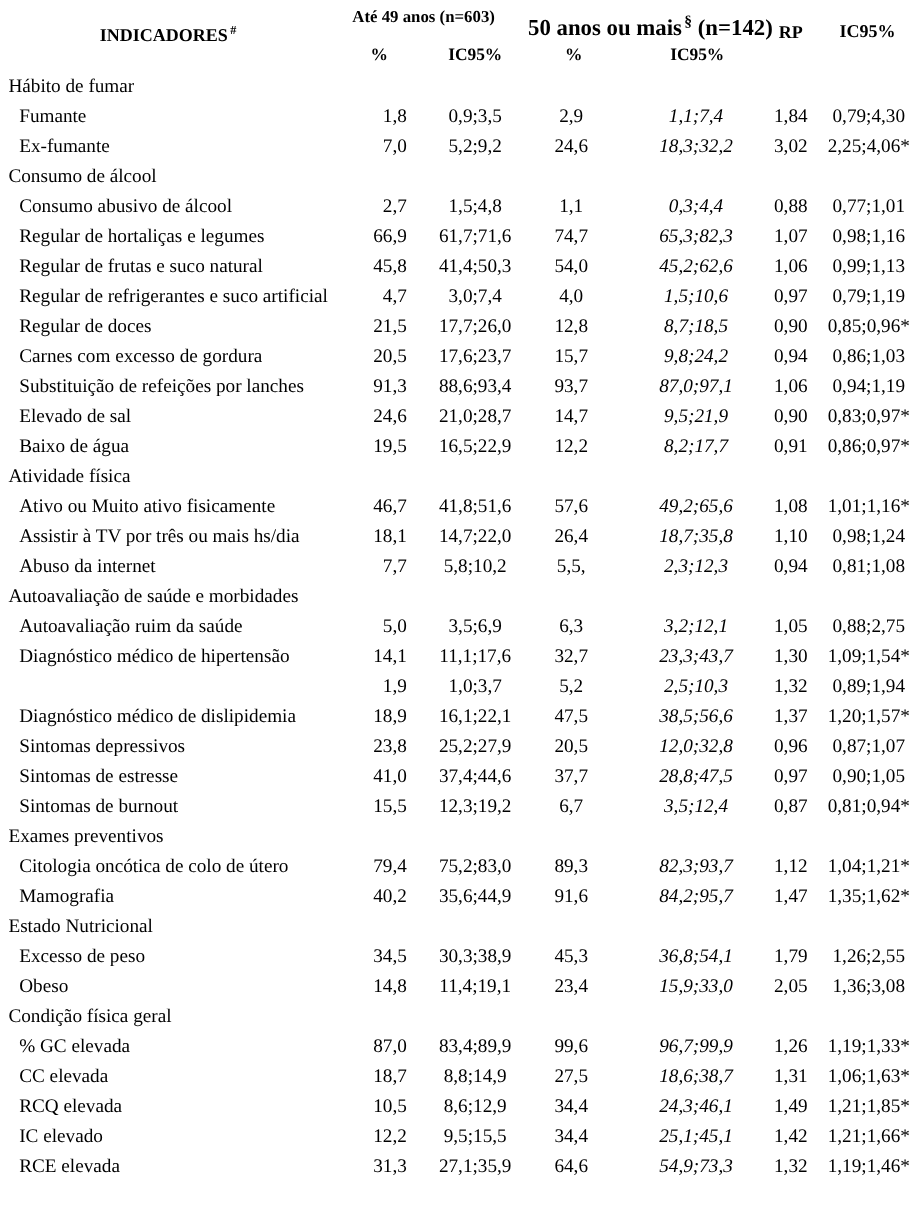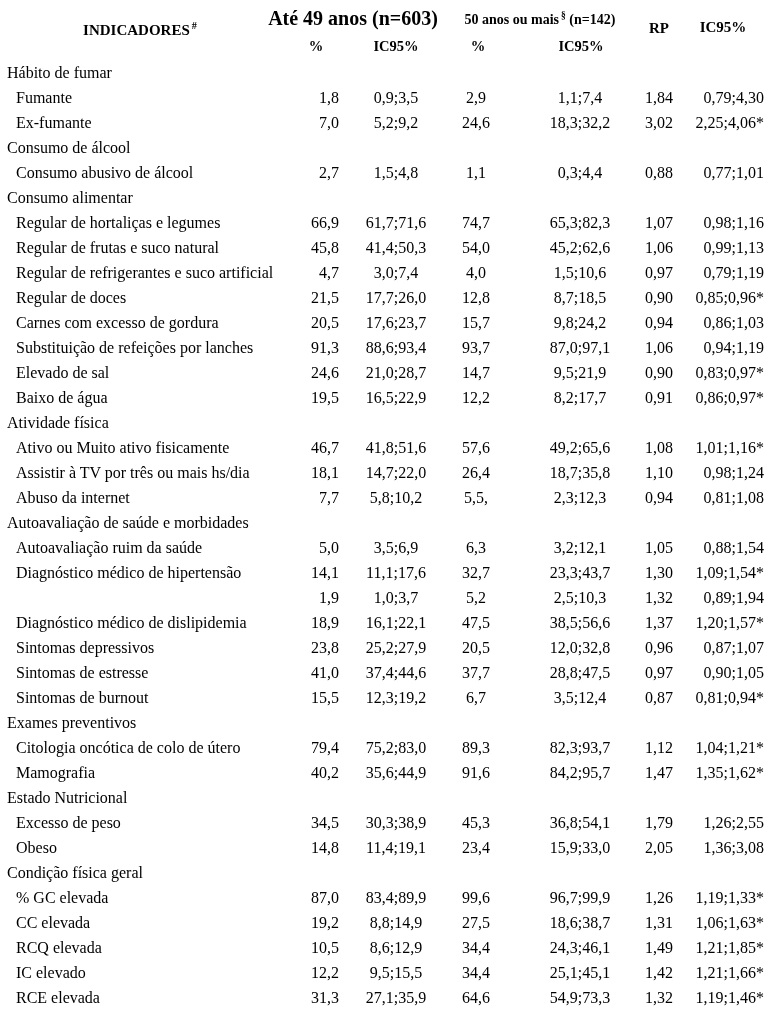--- a/index.html
+++ b/index.html
@@ -38,30 +38,30 @@
     text-align: center;
     white-space: nowrap;
   }
   .h-g1 {
     position: absolute;
     left: 268px;
     top: 7px;
     width: 170px;
     text-align: center;
     white-space: nowrap;
-    font-size: 20px;
+    font-size: 14px;
   }
   .h-g2 {
     position: absolute;
     left: 440px;
     top: 10px;
     width: 200px;
     text-align: center;
     white-space: nowrap;
-    font-size: 14px;
+    font-size: 19px;
   }
   .h-rp {
     position: absolute;
     left: 638px;
     top: 20px;
     width: 42px;
     text-align: center;
     white-space: nowrap;
   }
   .h-ic3 {
@@ -112,23 +112,23 @@
 
   .c {
     position: absolute;
     top: 0;
     text-align: center;
     white-space: nowrap;
   }
   .c-pct1 { left: 293px; width: 46px; text-align: right; }
   .c-ic1  { left: 350px; width: 92px; }
   .c-pct2 { left: 452px; width: 48px; }
-  .c-ic2  { left: 534px; width: 92px; }
+  .c-ic2  { left: 534px; width: 92px; font-style: italic; }
   .c-rp   { left: 636px; width: 46px; }
-  .c-ic3  { left: 684px; width: 80px; text-align: right; }
+  .c-ic3  { left: 684px; width: 80px; text-align: center; }
 
   .group .label { left: 7px; }
 </style>
 </head>
 <body>
 
 <div class="sheet">
 
   <div class="thead">
 
@@ -182,23 +182,20 @@
       </div>
       <div class="row indent">
         <div class="label">Consumo abusivo de álcool</div>
         <div class="c c-pct1">2,7</div>
         <div class="c c-ic1">1,5;4,8</div>
         <div class="c c-pct2">1,1</div>
         <div class="c c-ic2">0,3;4,4</div>
         <div class="c c-rp">0,88</div>
         <div class="c c-ic3">0,77;1,01</div>
       </div>
-      <div class="row group">
-        <div class="label">Consumo alimentar</div>
-      </div>
       <div class="row indent">
         <div class="label">Regular de hortaliças e legumes</div>
         <div class="c c-pct1">66,9</div>
         <div class="c c-ic1">61,7;71,6</div>
         <div class="c c-pct2">74,7</div>
         <div class="c c-ic2">65,3;82,3</div>
         <div class="c c-rp">1,07</div>
         <div class="c c-ic3">0,98;1,16</div>
       </div>
       <div class="row indent">
@@ -297,21 +294,21 @@
       <div class="row group">
         <div class="label">Autoavaliação de saúde e morbidades</div>
       </div>
       <div class="row indent">
         <div class="label">Autoavaliação ruim da saúde</div>
         <div class="c c-pct1">5,0</div>
         <div class="c c-ic1">3,5;6,9</div>
         <div class="c c-pct2">6,3</div>
         <div class="c c-ic2">3,2;12,1</div>
         <div class="c c-rp">1,05</div>
-        <div class="c c-ic3">0,88;1,54</div>
+        <div class="c c-ic3">0,88;2,75</div>
       </div>
       <div class="row indent">
         <div class="label">Diagnóstico médico de hipertensão</div>
         <div class="c c-pct1">14,1</div>
         <div class="c c-ic1">11,1;17,6</div>
         <div class="c c-pct2">32,7</div>
         <div class="c c-ic2">23,3;43,7</div>
         <div class="c c-rp">1,30</div>
         <div class="c c-ic3">1,09;1,54*</div>
       </div>
@@ -408,21 +405,21 @@
         <div class="label">% GC elevada</div>
         <div class="c c-pct1">87,0</div>
         <div class="c c-ic1">83,4;89,9</div>
         <div class="c c-pct2">99,6</div>
         <div class="c c-ic2">96,7;99,9</div>
         <div class="c c-rp">1,26</div>
         <div class="c c-ic3">1,19;1,33*</div>
       </div>
       <div class="row indent">
         <div class="label">CC elevada</div>
-        <div class="c c-pct1">19,2</div>
+        <div class="c c-pct1">18,7</div>
         <div class="c c-ic1">8,8;14,9</div>
         <div class="c c-pct2">27,5</div>
         <div class="c c-ic2">18,6;38,7</div>
         <div class="c c-rp">1,31</div>
         <div class="c c-ic3">1,06;1,63*</div>
       </div>
       <div class="row indent">
         <div class="label">RCQ elevada</div>
         <div class="c c-pct1">10,5</div>
         <div class="c c-ic1">8,6;12,9</div>

